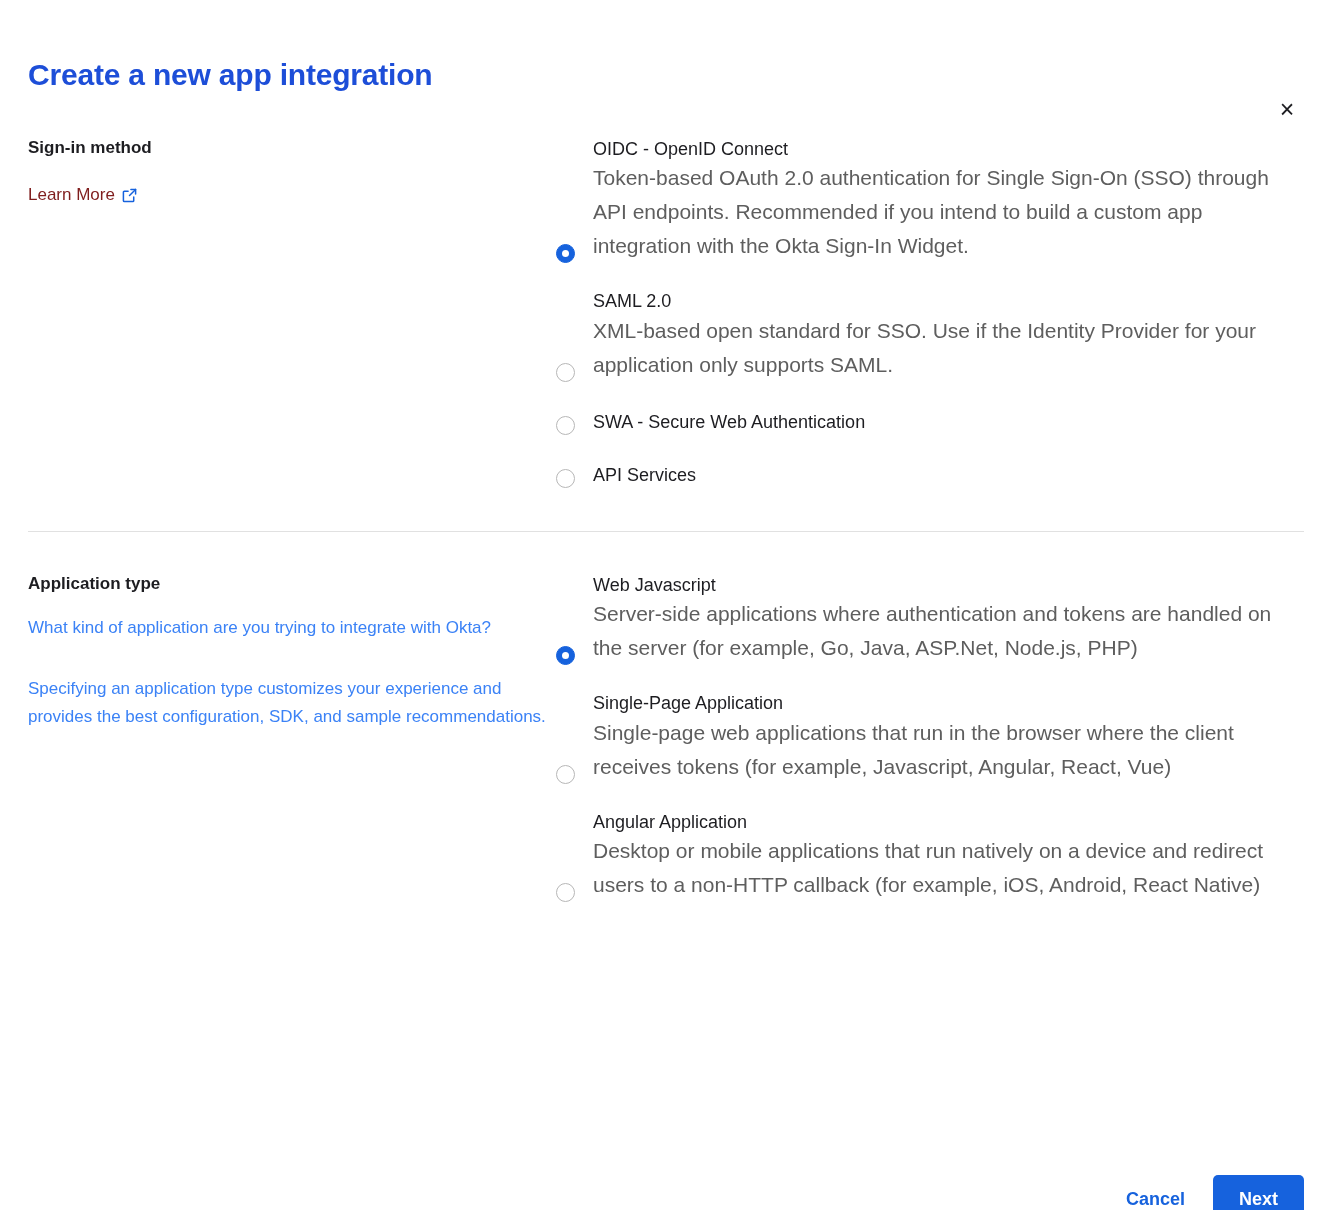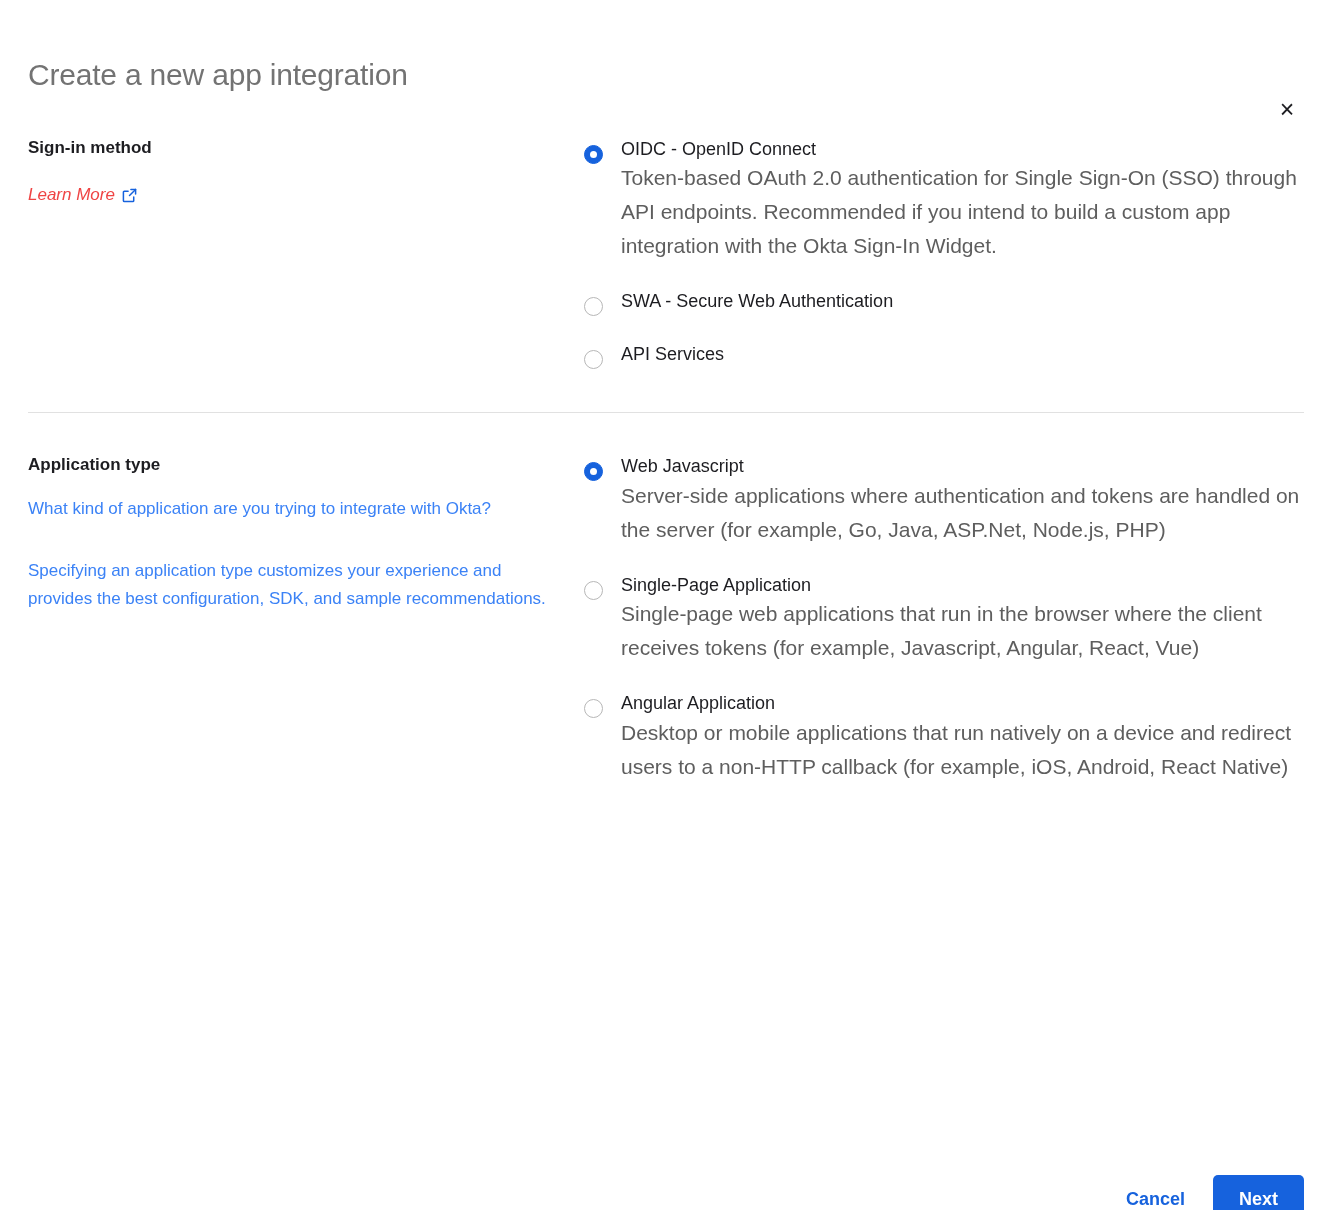--- a/index.html
+++ b/index.html
@@ -31,29 +31,28 @@
     background: transparent;
     color: #1d1d21;
     font-size: 25px;
     line-height: 1;
     cursor: pointer;
     padding: 0;
     font-family: "Liberation Sans", sans-serif;
   }
   .dialog-title {
     font-size: 30px;
-    font-weight: normal;
+    font-weight: bold;
     letter-spacing: -0.2px;
     margin: 58px 0 0 0;
-    color: #737373;
+    color: #1d4ed8;
   }
   .section {
     display: flex;
     align-items: flex-start;
-    gap: 28px;
   }
   .section-left {
     width: 528px;
     flex: 0 0 528px;
     padding-top: 2px;
   }
   .section-right {
     flex: 1 1 auto;
     padding-top: 2px;
   }
@@ -61,39 +60,38 @@
     font-size: 17px;
     font-weight: bold;
     color: #1d1d21;
     margin: 0 0 0 0;
   }
   .learn-more {
     display: inline-flex;
     align-items: center;
     gap: 7px;
     margin-top: 27px;
-    color: #ef4444;
+    color: #7f1d1d;
     font-size: 17px;
     text-decoration: none;
     cursor: pointer;
-    font-style: italic;
   }
   .ext-icon { display: inline-block; width: 15px; height: 15px; }
   .helper-text {
     font-size: 17px;
     line-height: 1.62;
     color: #3b82f6;
     margin: 20px 0 0 0;
   }
   .helper-text.second { margin-top: 34px; }
 
   .options { margin: 0; padding: 0; list-style: none; }
   .option {
     display: flex;
-    align-items: flex-start;
+    align-items: flex-end;
     margin-bottom: 27px;
     cursor: pointer;
   }
   .option:last-child { margin-bottom: 0; }
   .radio {
     flex: 0 0 auto;
     width: 19px;
     height: 19px;
     border-radius: 50%;
     border: 1px solid #b7b7b7;
@@ -192,20 +190,27 @@
         <li class="option">
           <span class="radio checked"></span>
           <span class="option-body">
             <span class="option-title">OIDC - OpenID Connect</span>
             <div class="option-desc">Token-based OAuth 2.0 authentication for Single Sign-On (SSO) through API endpoints. Recommended if you intend to build a custom app integration with the Okta Sign-In Widget.</div>
           </span>
         </li>
         <li class="option">
           <span class="radio"></span>
           <span class="option-body">
+            <span class="option-title">SAML 2.0</span>
+            <div class="option-desc">XML-based open standard for SSO. Use if the Identity Provider for your application only supports SAML.</div>
+          </span>
+        </li>
+        <li class="option">
+          <span class="radio"></span>
+          <span class="option-body">
             <span class="option-title">SWA - Secure Web Authentication</span>
           </span>
         </li>
         <li class="option">
           <span class="radio"></span>
           <span class="option-body">
             <span class="option-title">API Services</span>
           </span>
         </li>
       </ul>

